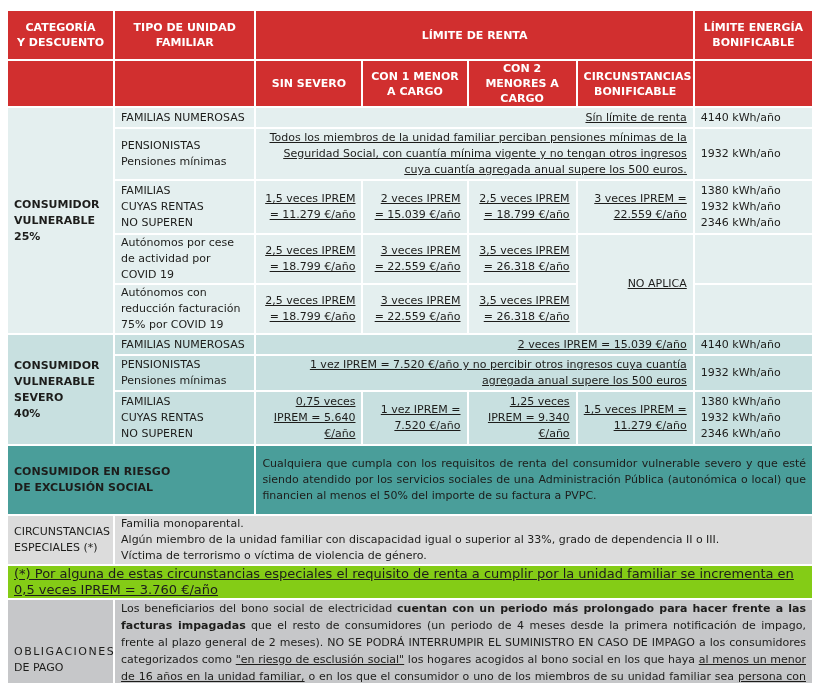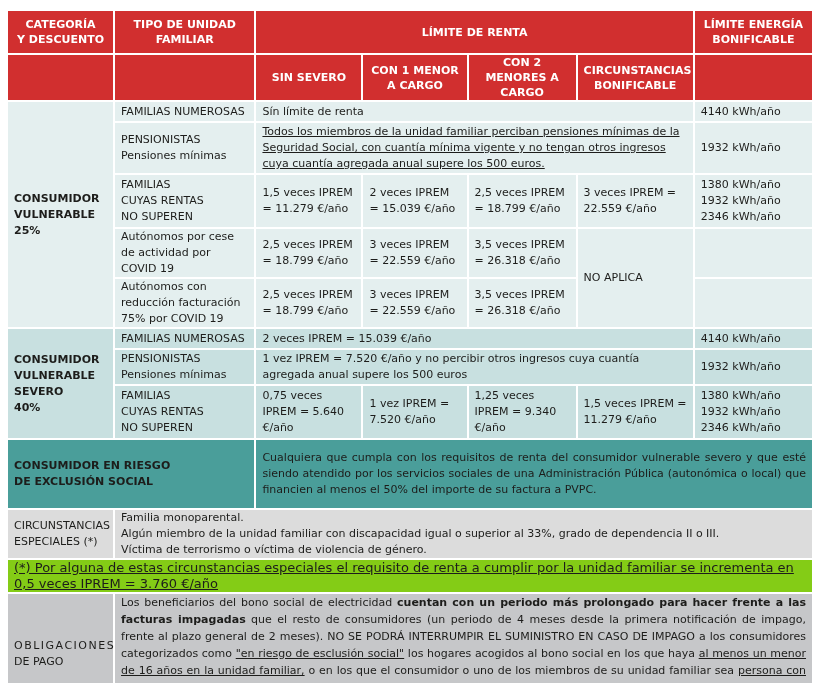--- a/index.html
+++ b/index.html
@@ -7,21 +7,21 @@
     .wrap { position: absolute; left: 6px; top: 9px; width: 808px; }
     table { border-collapse: separate; border-spacing: 2px; width: 100%; table-layout: fixed; }
     td { padding: 0 6px; vertical-align: middle; font-size: 11px; color: #1d1d1b; line-height: 16px; }
     .h { background: #d12f2f; color: #fff; font-weight: bold; text-align: center; font-size: 11px; line-height: 15px; }
     .lb { background: #e4efef; }
     .mid { background: #c8e0e0; }
     .teal { background: #4a9e9a; }
     .grey { background: #dcdcdc; }
     .grey2 { background: #c6c7c9; }
     .foot { background: #84cc16; font-size: 13px; text-decoration: underline; }
-    .c { text-align: left; }
+    .c { text-align: right; text-decoration: underline; }
     .cat { font-weight: bold; font-size: 11px; line-height: 16px; }
     u { text-decoration: underline; }
     .just { text-align: justify; }
     .spaced { letter-spacing: 1.5px; }
   </style>
 </head>
 <body>
 
 <div class="wrap">
 <table>
@@ -29,21 +29,21 @@
     <col style="width:104px">
         <col style="width:138px">
         <col style="width:104px">
         <col style="width:102px">
         <col style="width:106px">
         <col style="width:114px">
         <col style="width:116px">
   </colgroup>
 
   <tbody>
-        <tr style="height:42px">
+        <tr style="height:48px">
     <td class="h"><span style="white-space:pre-line">CATEGORÍA
 Y  DESCUENTO</span></td>
     <td class="h">TIPO DE UNIDAD FAMILIAR</td>
     <td class="h" colspan="4">LÍMITE DE RENTA</td>
     <td class="h">LÍMITE ENERGÍA BONIFICABLE</td>
   </tr>
 
   <tr style="height:36px">
     <td class="h"></td>
     <td class="h"></td>

